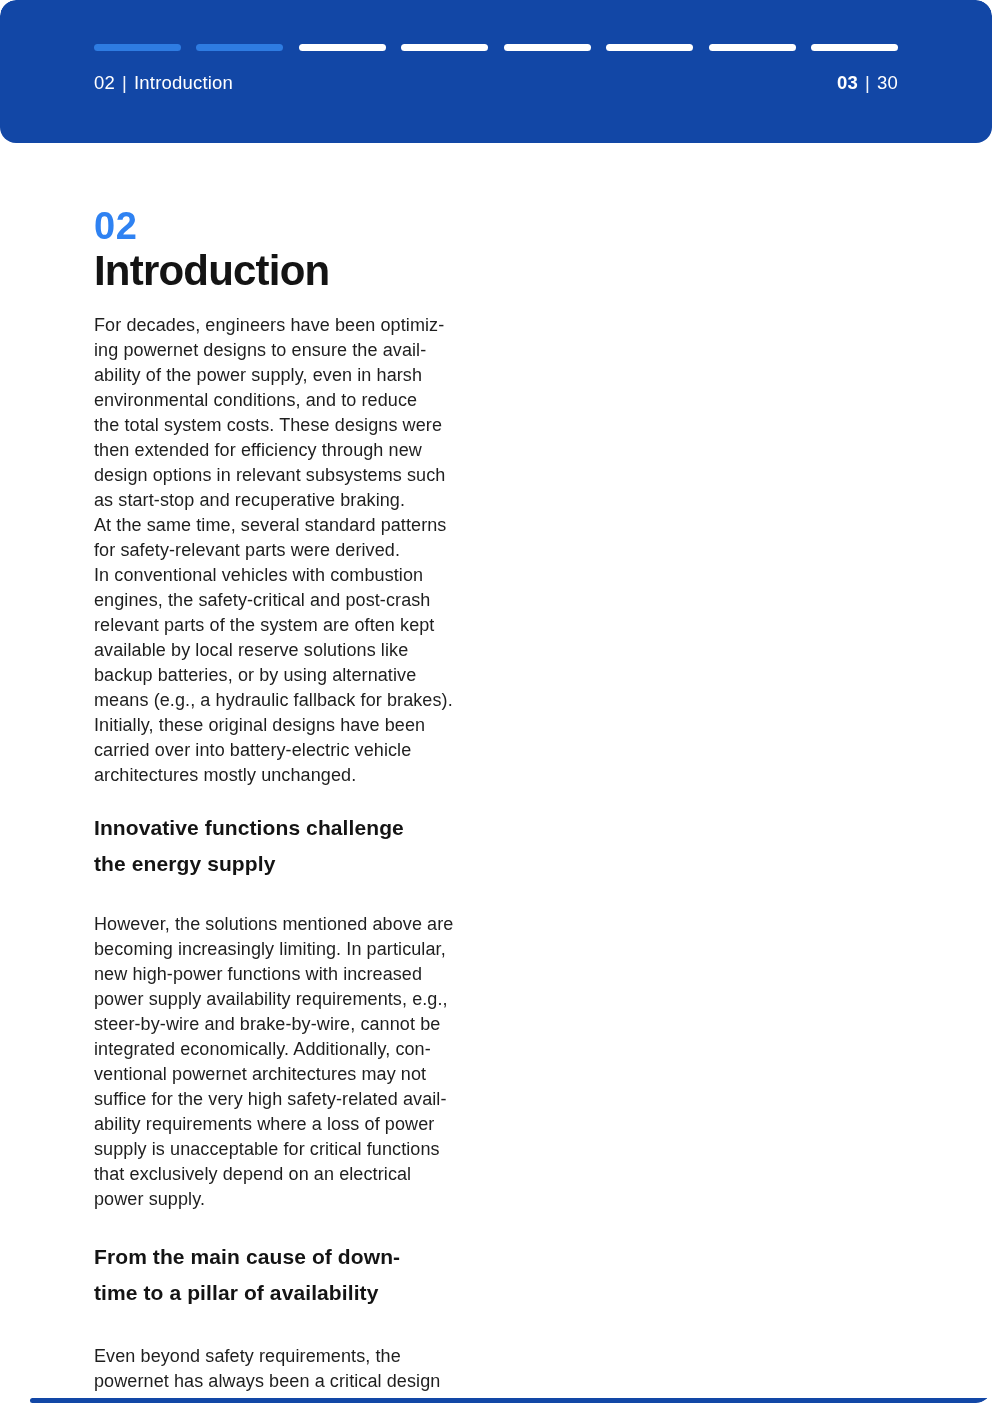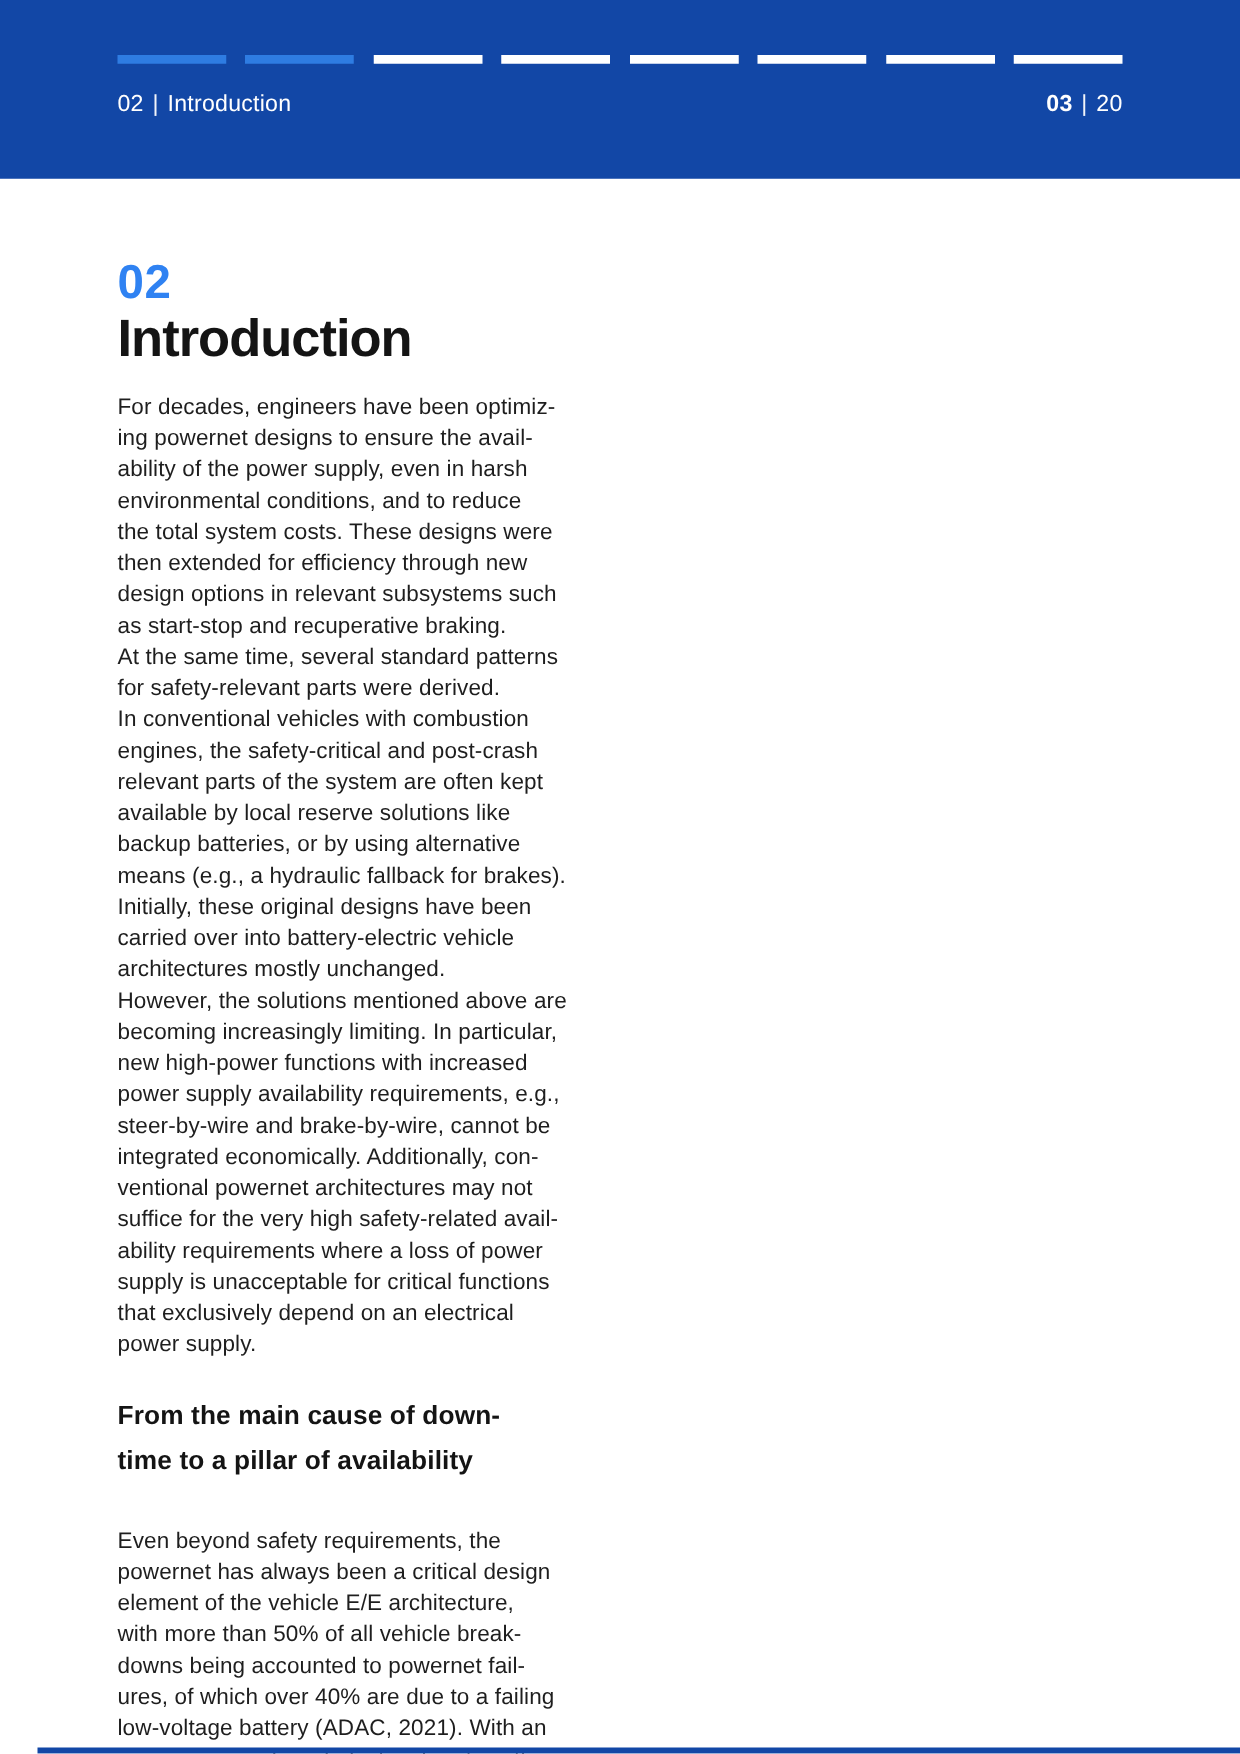--- a/index.html
+++ b/index.html
@@ -3,21 +3,21 @@
 <meta charset="utf-8">
 <style>
   :root{
     --header-blue:#1247A6;
     --progress-active:#2E7CE2;
     --progress-inactive:#FFFFFF;
     --chapter-blue:#2F82F2;
     --body-text:#1E1E1E;
     --heading-text:#141414;
   }
-  *{box-sizing:border-box;}
+  *{box-sizing:border-box;border-radius:16px;}
   html,body{margin:0;padding:0;background:#ffffff;}
   body{font-family:"Liberation Sans","DejaVu Sans",sans-serif;}
   .page{position:relative;width:992px;height:1403px;background:#ffffff;overflow:hidden;margin:0 auto;}
 
   
   .topbar{position:absolute;top:0;left:0;width:992px;height:143px;background:var(--header-blue);}
   .progress{position:absolute;top:44px;left:94px;width:804px;display:flex;justify-content:space-between;}
   .seg{width:87px;height:7px;}
   .topbar-row{position:absolute;top:72px;left:94px;width:804px;display:flex;justify-content:space-between;align-items:baseline;color:#ffffff;font-size:18.5px;letter-spacing:0.2px;}
   .topbar-row .sep{padding:0 7px;font-weight:300;opacity:0.95;}
@@ -52,21 +52,21 @@
         <div class="seg" style="background: rgb(255, 255, 255);"></div>
         <div class="seg" style="background: rgb(255, 255, 255);"></div>
         <div class="seg" style="background: rgb(255, 255, 255);"></div>
         <div class="seg" style="background: rgb(255, 255, 255);"></div>
       </div>
     <div class="topbar-row">
       <div class="topbar-left">
         <span>02</span><span class="sep">|</span><span>Introduction</span>
       </div>
       <div class="topbar-right">
-        <span class="bold">03</span><span class="sep">|</span><span>20</span>
+        <span class="bold">03</span><span class="sep">|</span><span>30</span>
       </div>
     </div>
   </header>
 
   <div class="chapter-num">02</div>
   <h1 class="page-title">Introduction</h1>
 
   <div class="columns">
     <div class="col col-left">
       <p class="lines">For decades, engineers have been optimiz-
@@ -81,20 +81,22 @@
 for safety-relevant parts were derived.
 In conventional vehicles with combustion
 engines, the safety-critical and post-crash
 relevant parts of the system are often kept
 available by local reserve solutions like
 backup batteries, or by using alternative
 means (e.g., a hydraulic fallback for brakes).
 Initially, these original designs have been
 carried over into battery-electric vehicle
 architectures mostly unchanged.</p>
+      <h2 class="lines">Innovative functions challenge
+the energy supply</h2>
       <p class="lines">However, the solutions mentioned above are
 becoming increasingly limiting. In particular,
 new high-power functions with increased
 power supply availability requirements, e.g.,
 steer-by-wire and brake-by-wire, cannot be
 integrated economically. Additionally, con-
 ventional powernet architectures may not
 suffice for the very high safety-related avail-
 ability requirements where a loss of power
 supply is unacceptable for critical functions

